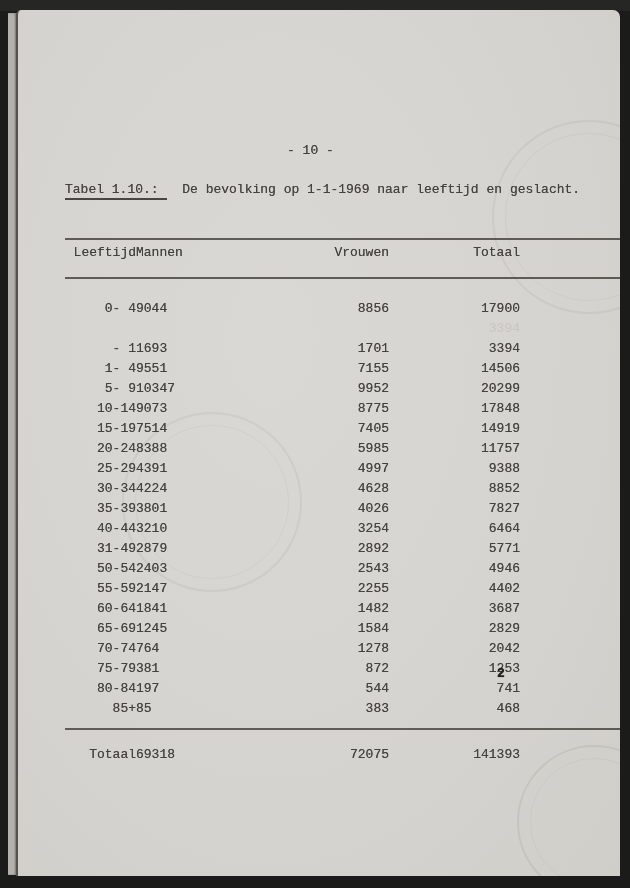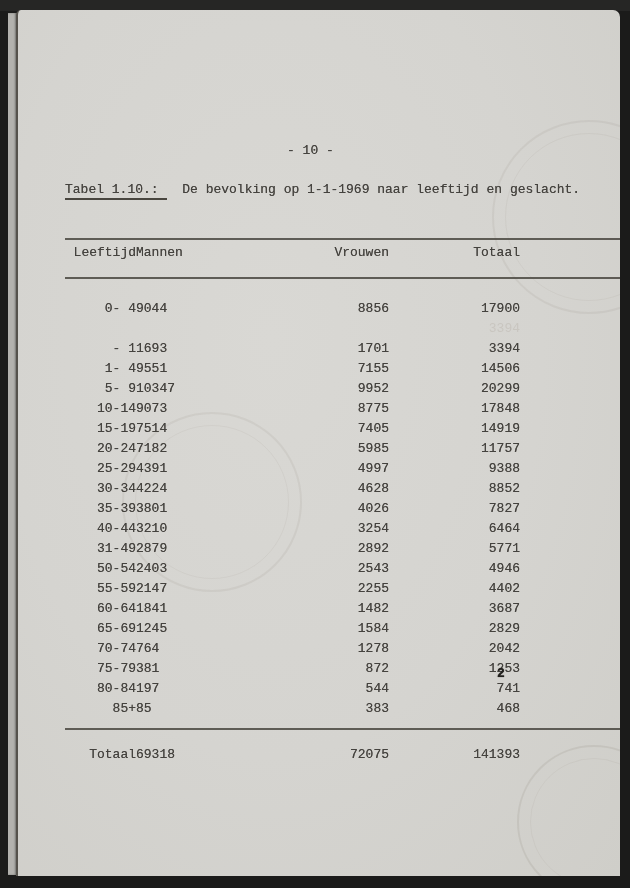--- a/index.html
+++ b/index.html
@@ -131,21 +131,21 @@
           <div class="cell c3">17848</div>
         </div>
         <div class="row">
           <div class="cell c0">15-19</div>
           <div class="cell c1">7514</div>
           <div class="cell c2">7405</div>
           <div class="cell c3">14919</div>
         </div>
         <div class="row">
           <div class="cell c0">20-24</div>
-          <div class="cell c1">7182</div>
+          <div class="cell c1">8388</div>
           <div class="cell c2">5985</div>
           <div class="cell c3">11757</div>
         </div>
         <div class="row">
           <div class="cell c0">25-29</div>
           <div class="cell c1">4391</div>
           <div class="cell c2">4997</div>
           <div class="cell c3">9388</div>
         </div>
         <div class="row">

